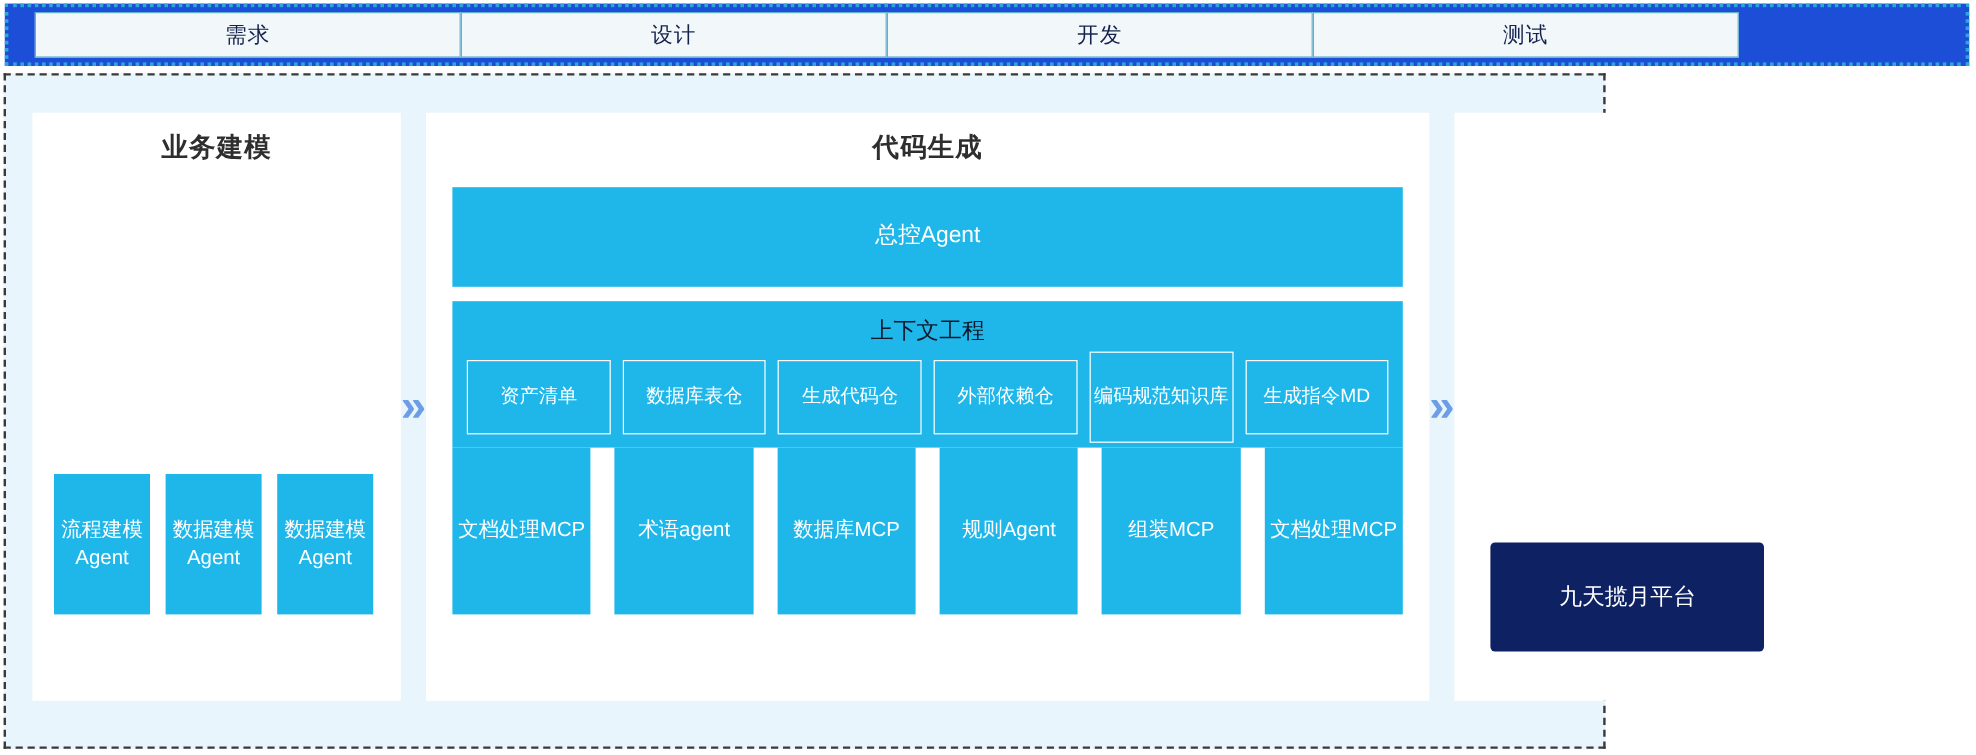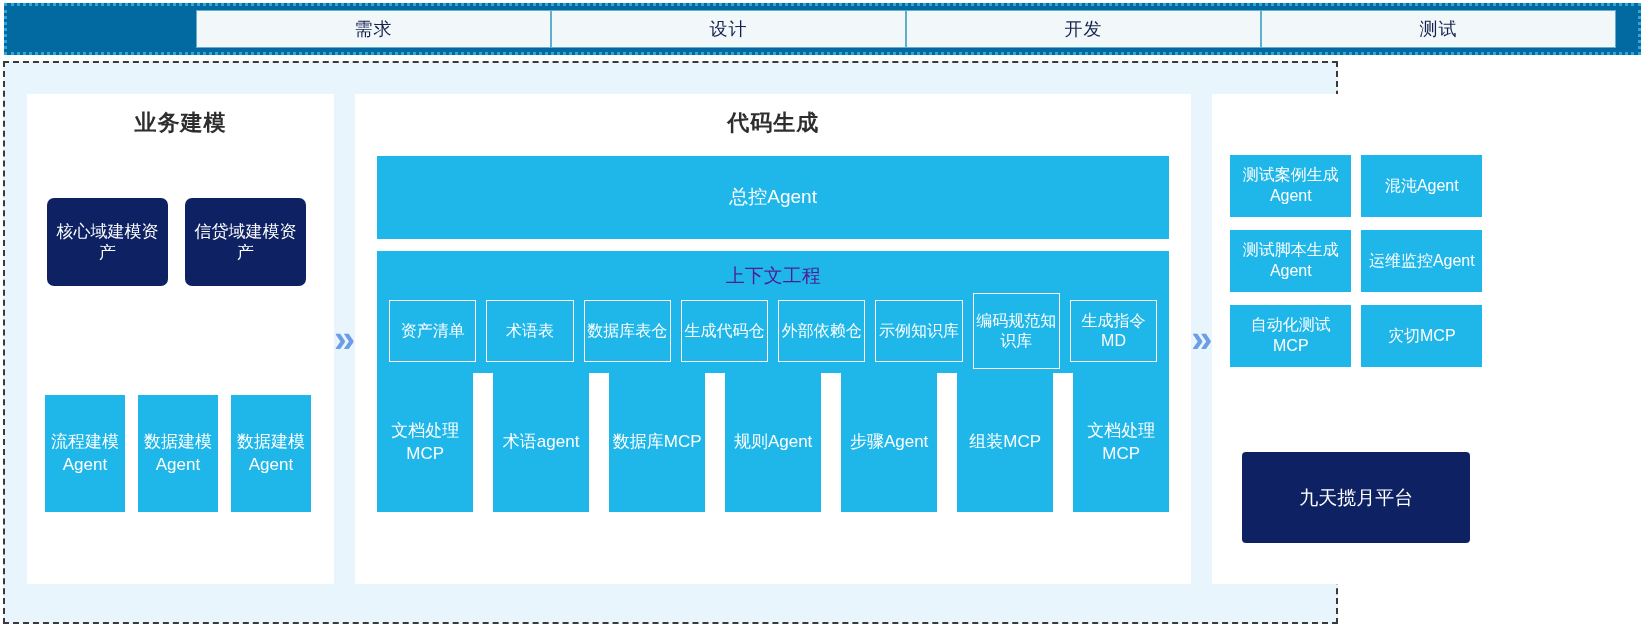--- a/index.html
+++ b/index.html
@@ -23,24 +23,24 @@
 
   
   .phase-strip {
     position: absolute;
     left: 4px;
     top: 3px;
     width: 1637px;
     height: 52px;
     box-sizing: border-box;
     border: 3px dotted #2aa8d8;
-    background: #0369a1;
-    display: flex;
-    align-items: center;
-    justify-content: flex-end;
+    background: #1d4ed8;
+    display: flex;
+    align-items: center;
+    justify-content: flex-start;
     padding: 0 22px;
   }
   .phase-box {
     width: 355px;
     height: 38px;
     box-sizing: border-box;
     background: #f2f7fa;
     border: 1.5px solid #5fb0cf;
     color: #14214d;
     font-size: 18px;
@@ -171,21 +171,21 @@
     height: 83px;
     font-size: 19px;
     margin-bottom: 12px;
   }
   .context-block {
     background: #1fb7ea;
     padding: 9px 12px 11px 12px;
     box-sizing: border-box;
   }
   .context-title {
-    color: #4c1d95;
+    color: #0f172a;
     text-align: center;
     font-size: 19px;
     padding: 3px 0 11px 0;
   }
   .context-items {
     display: flex;
     gap: 10px;
     align-items: center;
     justify-content: space-between;
     height: 62px;
@@ -265,28 +265,20 @@
       <span>测试</span>
     </div>
   </div>
 
   <div class="main-area">
     <div class="panels">
 
       <div class="panel panel-left">
         <div class="panel-title">业务建模</div>
 
-        <div class="left-assets">
-          <div class="navy-box">
-            <span>核心域建模资产</span>
-          </div>
-          <div class="navy-box">
-            <span>信贷域建模资产</span>
-          </div>
-        </div>
 
         <div class="left-agents">
           <div class="cyan-box">
             <span>流程建模Agent</span>
           </div>
           <div class="cyan-box">
             <span>数据建模Agent</span>
           </div>
           <div class="cyan-box">
             <span>数据建模Agent</span>
@@ -307,33 +299,27 @@
             <span>总控Agent</span>
           </div>
 
           <div class="context-block">
             <div class="context-title">上下文工程</div>
             <div class="context-items">
               <div class="ctx-item">
                 <span>资产清单</span>
               </div>
               <div class="ctx-item">
-                <span>术语表</span>
-              </div>
-              <div class="ctx-item">
                 <span>数据库表仓</span>
               </div>
               <div class="ctx-item">
                 <span>生成代码仓</span>
               </div>
               <div class="ctx-item">
                 <span>外部依赖仓</span>
-              </div>
-              <div class="ctx-item">
-                <span>示例知识库</span>
               </div>
               <div class="ctx-item tall">
                 <span>编码规范知识库</span>
               </div>
               <div class="ctx-item">
                 <span>生成指令MD</span>
               </div>
             </div>
           </div>
 
@@ -344,59 +330,36 @@
             <div class="cyan-box">
               <span>术语agent</span>
             </div>
             <div class="cyan-box">
               <span>数据库MCP</span>
             </div>
             <div class="cyan-box">
               <span>规则Agent</span>
             </div>
             <div class="cyan-box">
-              <span>步骤Agent</span>
-            </div>
-            <div class="cyan-box">
               <span>组装MCP</span>
             </div>
             <div class="cyan-box">
               <span>文档处理MCP</span>
             </div>
           </div>
 
         </div>
       </div>
 
       <div class="chev-gap">
         <span class="chevron">»</span>
       </div>
 
       <div class="panel panel-right">
 
-        <div class="right-grid">
-          <div class="cyan-box">
-            <span>测试案例生成Agent</span>
-          </div>
-          <div class="cyan-box">
-            <span>混沌Agent</span>
-          </div>
-          <div class="cyan-box">
-            <span>测试脚本生成Agent</span>
-          </div>
-          <div class="cyan-box">
-            <span>运维监控Agent</span>
-          </div>
-          <div class="cyan-box">
-            <span>自动化测试MCP</span>
-          </div>
-          <div class="cyan-box">
-            <span>灾切MCP</span>
-          </div>
-        </div>
 
         <div class="navy-box platform-box">
           <span>九天揽月平台</span>
         </div>
       </div>
 
     </div>
   </div>
 
 </div>

